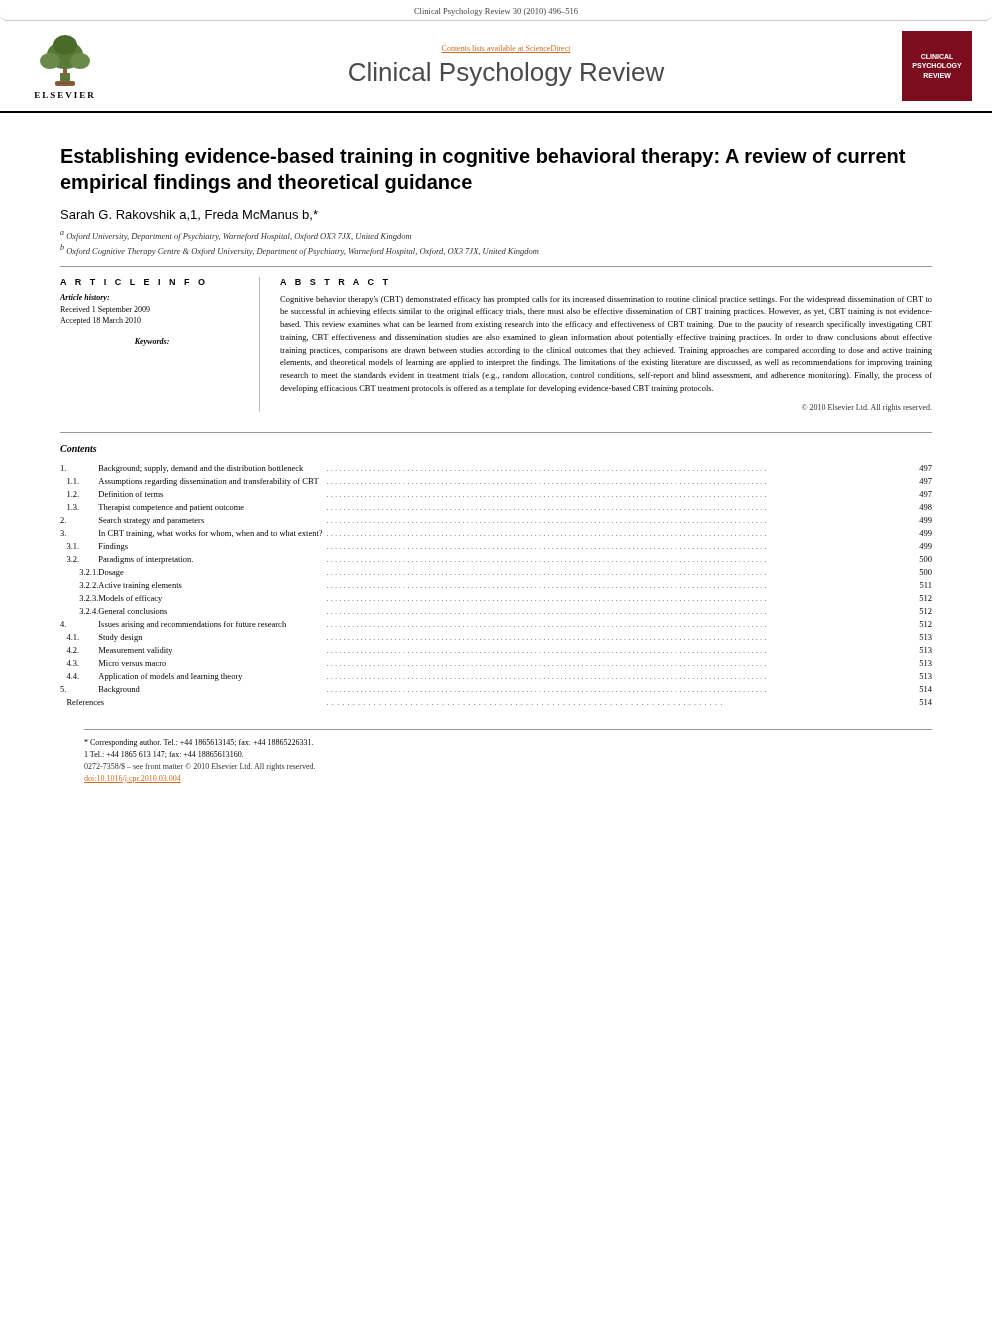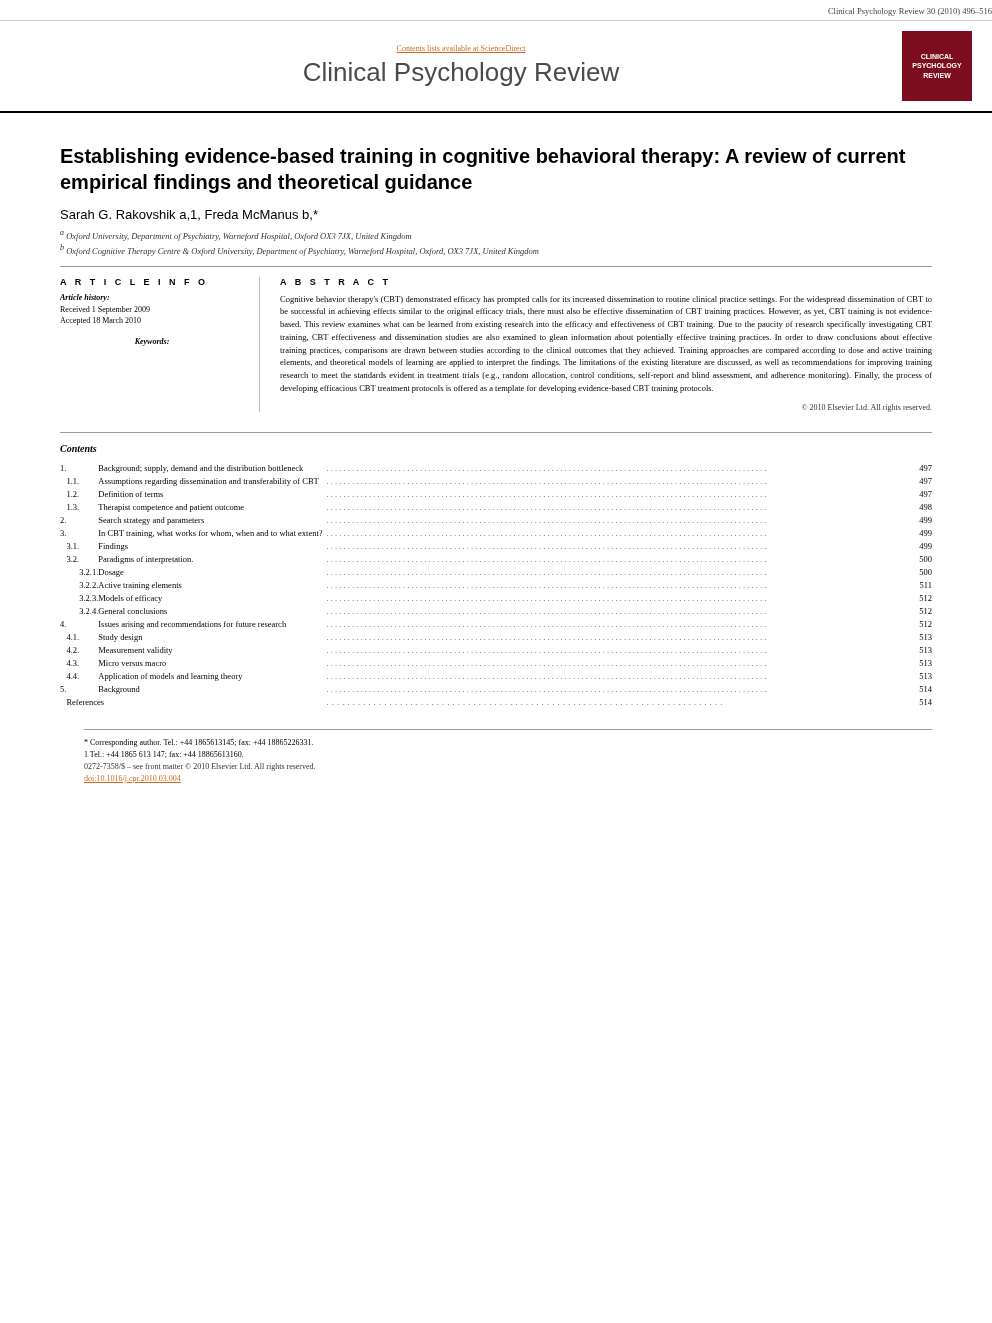--- a/index.html
+++ b/index.html
@@ -14,25 +14,26 @@
 
     .page {
       width: 992px;
       min-height: 1323px;
       background: #fff;
       padding: 0;
     }
 
     
     .top-bar {
-      text-align: right;
+      text-align: center;
       font-size: 8.5px;
       color: #444;
       padding: 6px 0 4px 0;
       border-bottom: 1px solid #ccc;
+      border-radius: 7px;
     }
 
     
     .journal-header {
       display: flex;
       align-items: center;
       justify-content: space-between;
       padding: 10px 20px 10px 20px;
       border-bottom: 2px solid #000;
     }
@@ -266,20 +267,38 @@
 <body>
 
 <div class="page">
 
   <div class="top-bar">
     <span>Clinical Psychology Review 30 (2010) 496–516</span>
   </div>
 
   <div class="journal-header">
 
+    <div class="elsevier-logo">
+      <svg class="elsevier-tree" viewBox="0 0 70 55" xmlns="http://www.w3.org/2000/svg">
+
+        <rect x="30" y="40" width="10" height="10" fill="#5a7a3a"></rect>
+
+        <rect x="33" y="30" width="4" height="12" fill="#8B5E3C"></rect>
+
+        <ellipse cx="35" cy="22" rx="18" ry="14" fill="#5a7a3a"></ellipse>
+        <ellipse cx="20" cy="28" rx="10" ry="8" fill="#6a8a4a"></ellipse>
+        <ellipse cx="50" cy="28" rx="10" ry="8" fill="#6a8a4a"></ellipse>
+        <ellipse cx="35" cy="12" rx="12" ry="10" fill="#4a6a2a"></ellipse>
+
+        <rect x="25" y="48" width="20" height="5" rx="2" fill="#8B5E3C"></rect>
+
+        <line x1="25" y1="50" x2="45" y2="50" stroke="#6B3E1C" stroke-width="0.5"></line>
+      </svg>
+      <div class="elsevier-text">ELSEVIER</div>
+    </div>
 
     <div class="journal-title-center">
       <div class="science-direct-link">
         <span>Contents lists available at </span>
         <span style="color:#d2691e;text-decoration:underline;cursor:pointer;margin-top:48px;">ScienceDirect</span>
       </div>
       <div class="journal-name">Clinical Psychology Review</div>
     </div>
 
     <div class="journal-logo-right">

